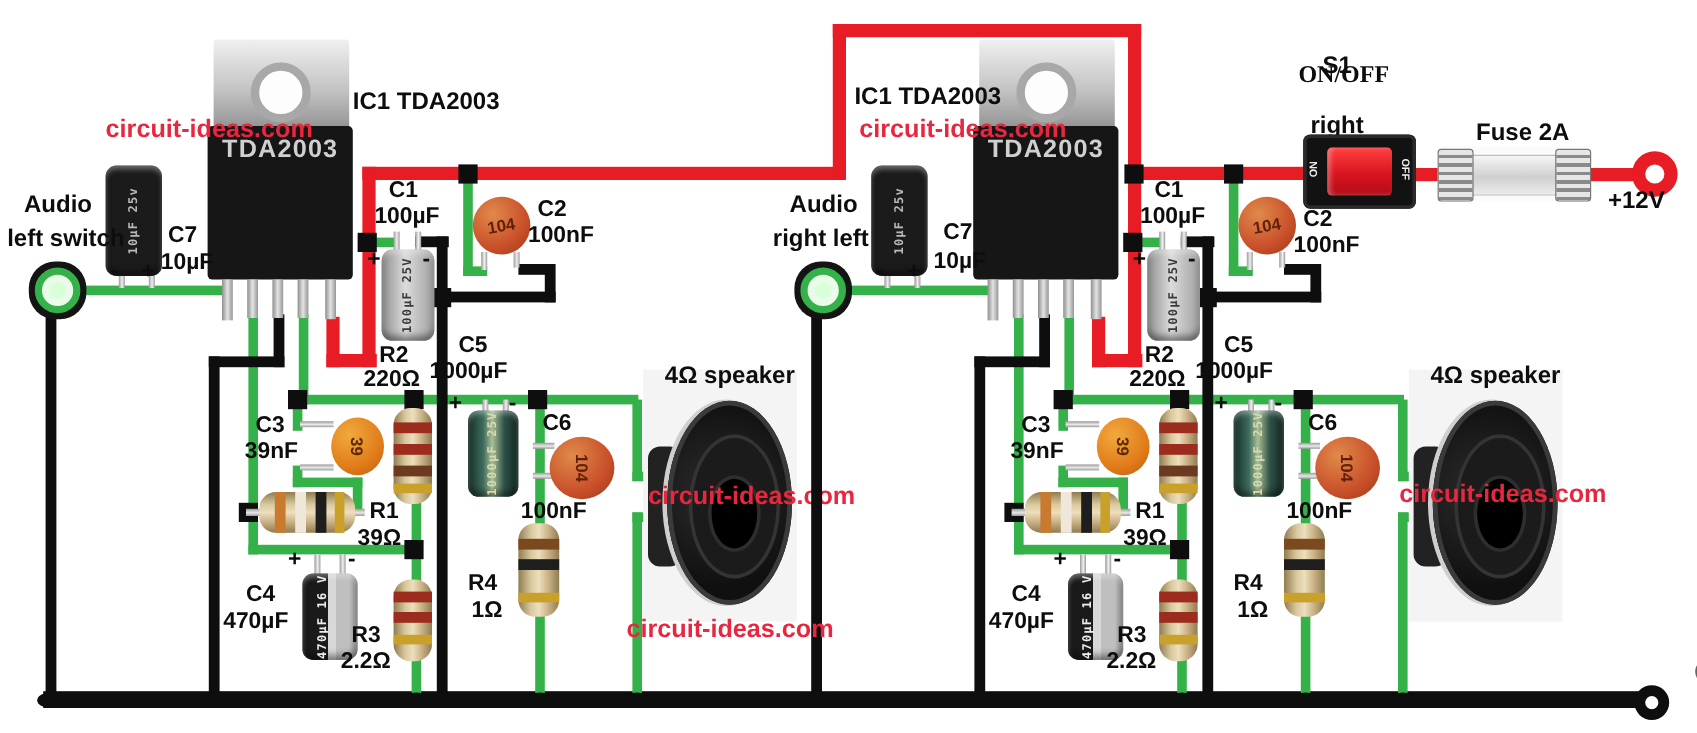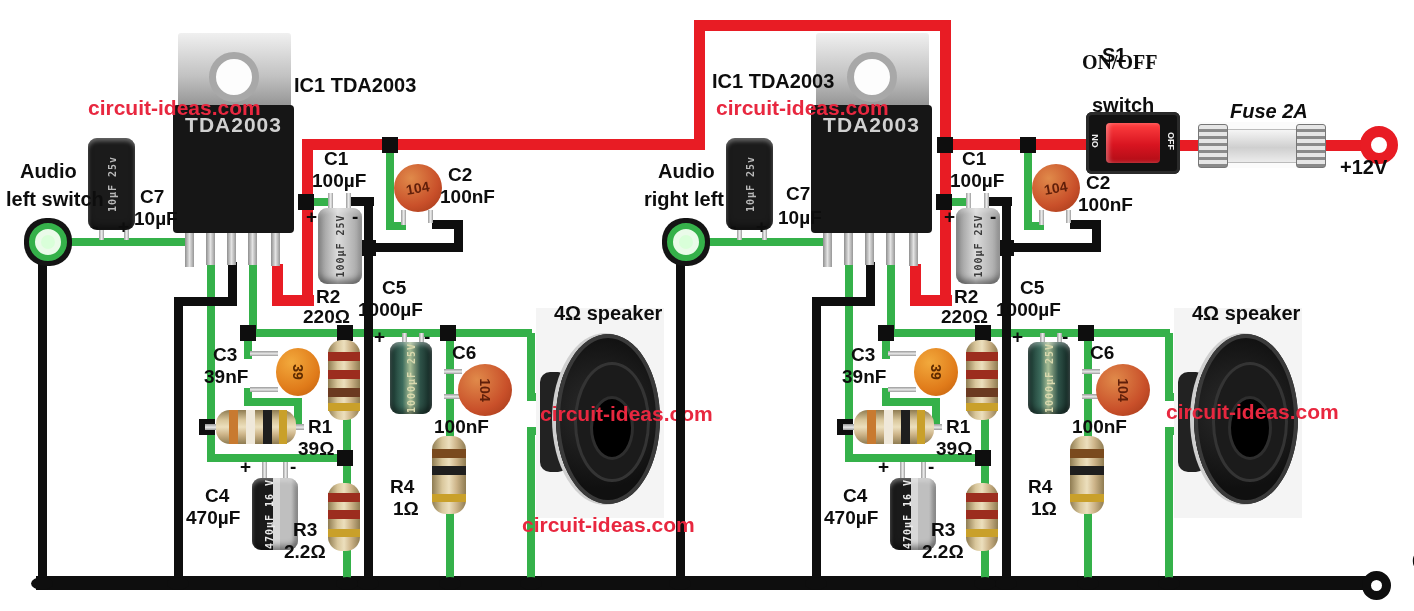--- a/index.html
+++ b/index.html
@@ -396,27 +396,27 @@
     <div class="lbl" style="left:293px;top:519px;">R3</div>
     <div class="lbl" style="left:284px;top:541px;">2.2Ω</div>
     <div class="lbl" style="left:390px;top:476px;">R4</div>
     <div class="lbl" style="left:393px;top:498px;">1Ω</div>
     <div class="lbl lbl-lg" style="left:554px;top:302px;">4Ω speaker</div>
     <div class="wm" style="left:528px;top:400px;">circuit-ideas.com</div>
   </div>
 
   <div class="lbl lbl-lg" style="left:1102px;top:44px;">S1</div>
   <div class="lbl lbl-lg" style="left:1082px;top:51px;font-family:Liberation Serif, serif;">ON/OFF</div>
-  <div class="lbl lbl-lg" style="left:1092px;top:94px;">switch</div>
+  <div class="lbl lbl-lg" style="left:1092px;top:94px;">right</div>
   <div class="sw-body" style="left:1086px;top:112px;width:94px;height:62px;">
     <div class="sw-rocker" style="left:20px;top:11px;width:54px;height:40px;"></div>
     <div class="sw-txt" style="left:2px;top:24px;transform:rotate(-90deg);">ON</div>
     <div class="sw-txt" style="left:76px;top:24px;transform:rotate(90deg);">OFF</div>
   </div>
-  <div class="lbl lbl-lg" style="left:1230px;top:100px;font-style:italic;">Fuse 2A</div>
+  <div class="lbl lbl-lg" style="left:1230px;top:100px;">Fuse 2A</div>
   <div style="position:absolute;left:1198px;top:122px;width:126px;height:46px;background:#fbfbfb;">
     <div class="fuse-tube" style="left:22px;top:7px;width:82px;height:32px;"></div>
     <div class="fuse-cap" style="left:0;top:2px;width:28px;height:42px;"></div>
     <div class="fuse-cap" style="left:98px;top:2px;width:28px;height:42px;"></div>
   </div>
   <div class="ring-pos" style="left:1360px;top:126px;"></div>
   <div class="lbl lbl-lg" style="left:1340px;top:156px;">+12V</div>
   <div class="ring-gnd" style="left:1362px;top:571px;"></div>
   <div class="lbl lbl-lg" style="left:1412px;top:550px;">0V</div>
   <div class="wm" style="left:522px;top:513px;">circuit-ideas.com</div>

